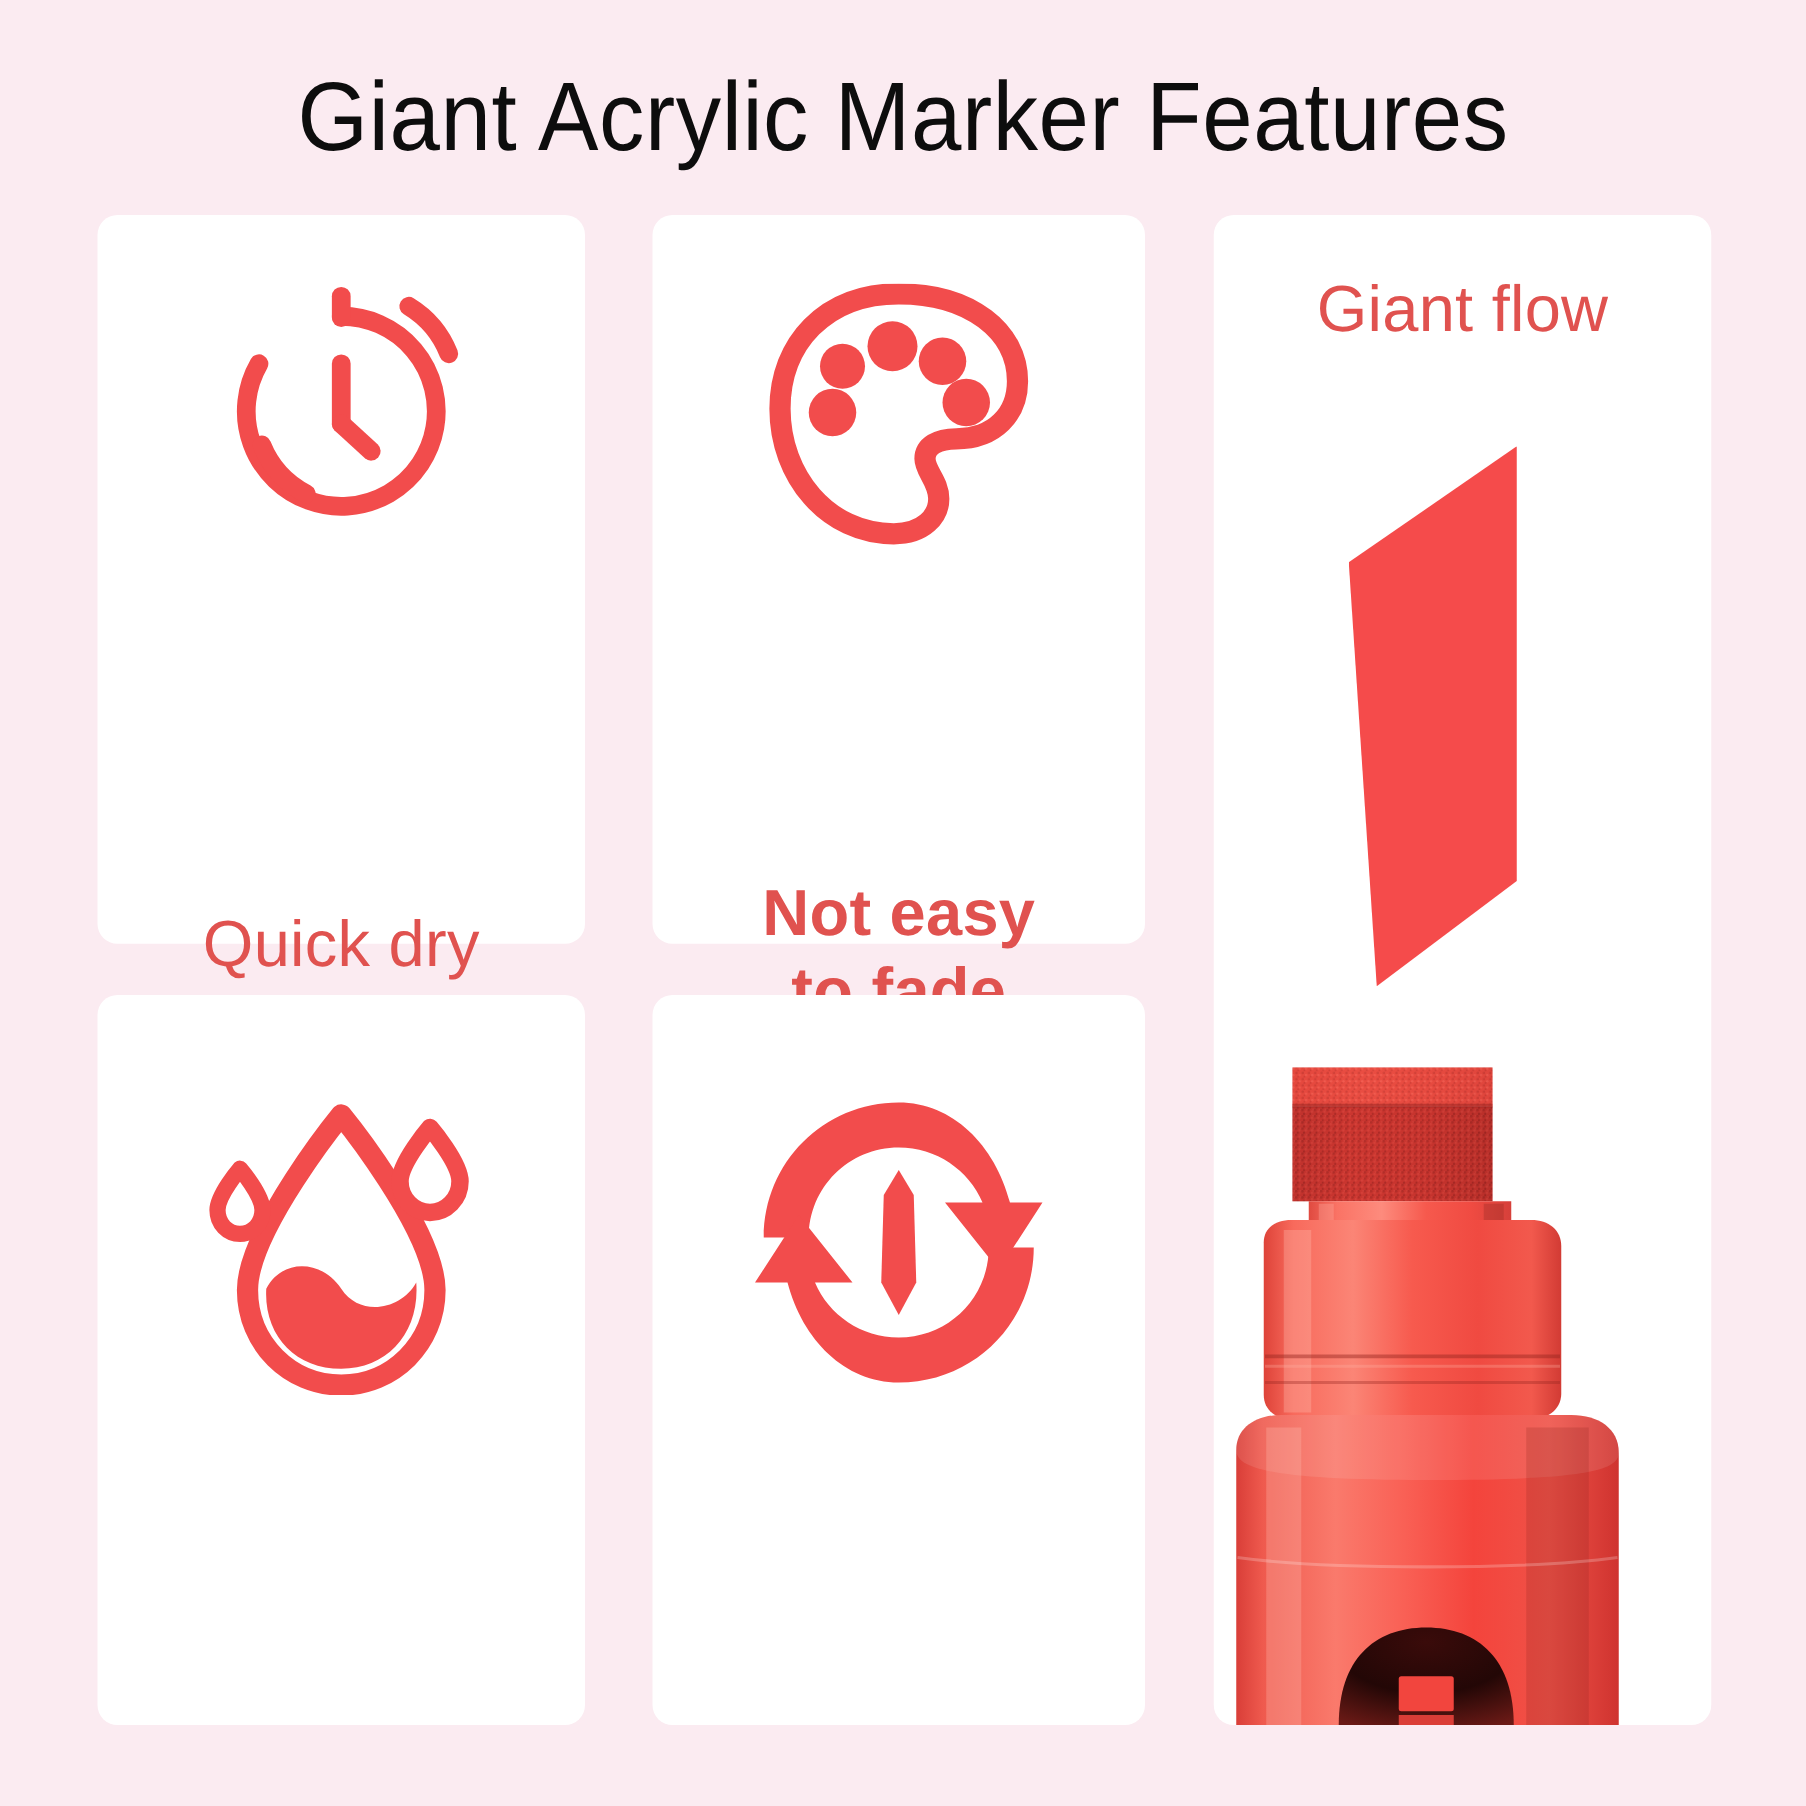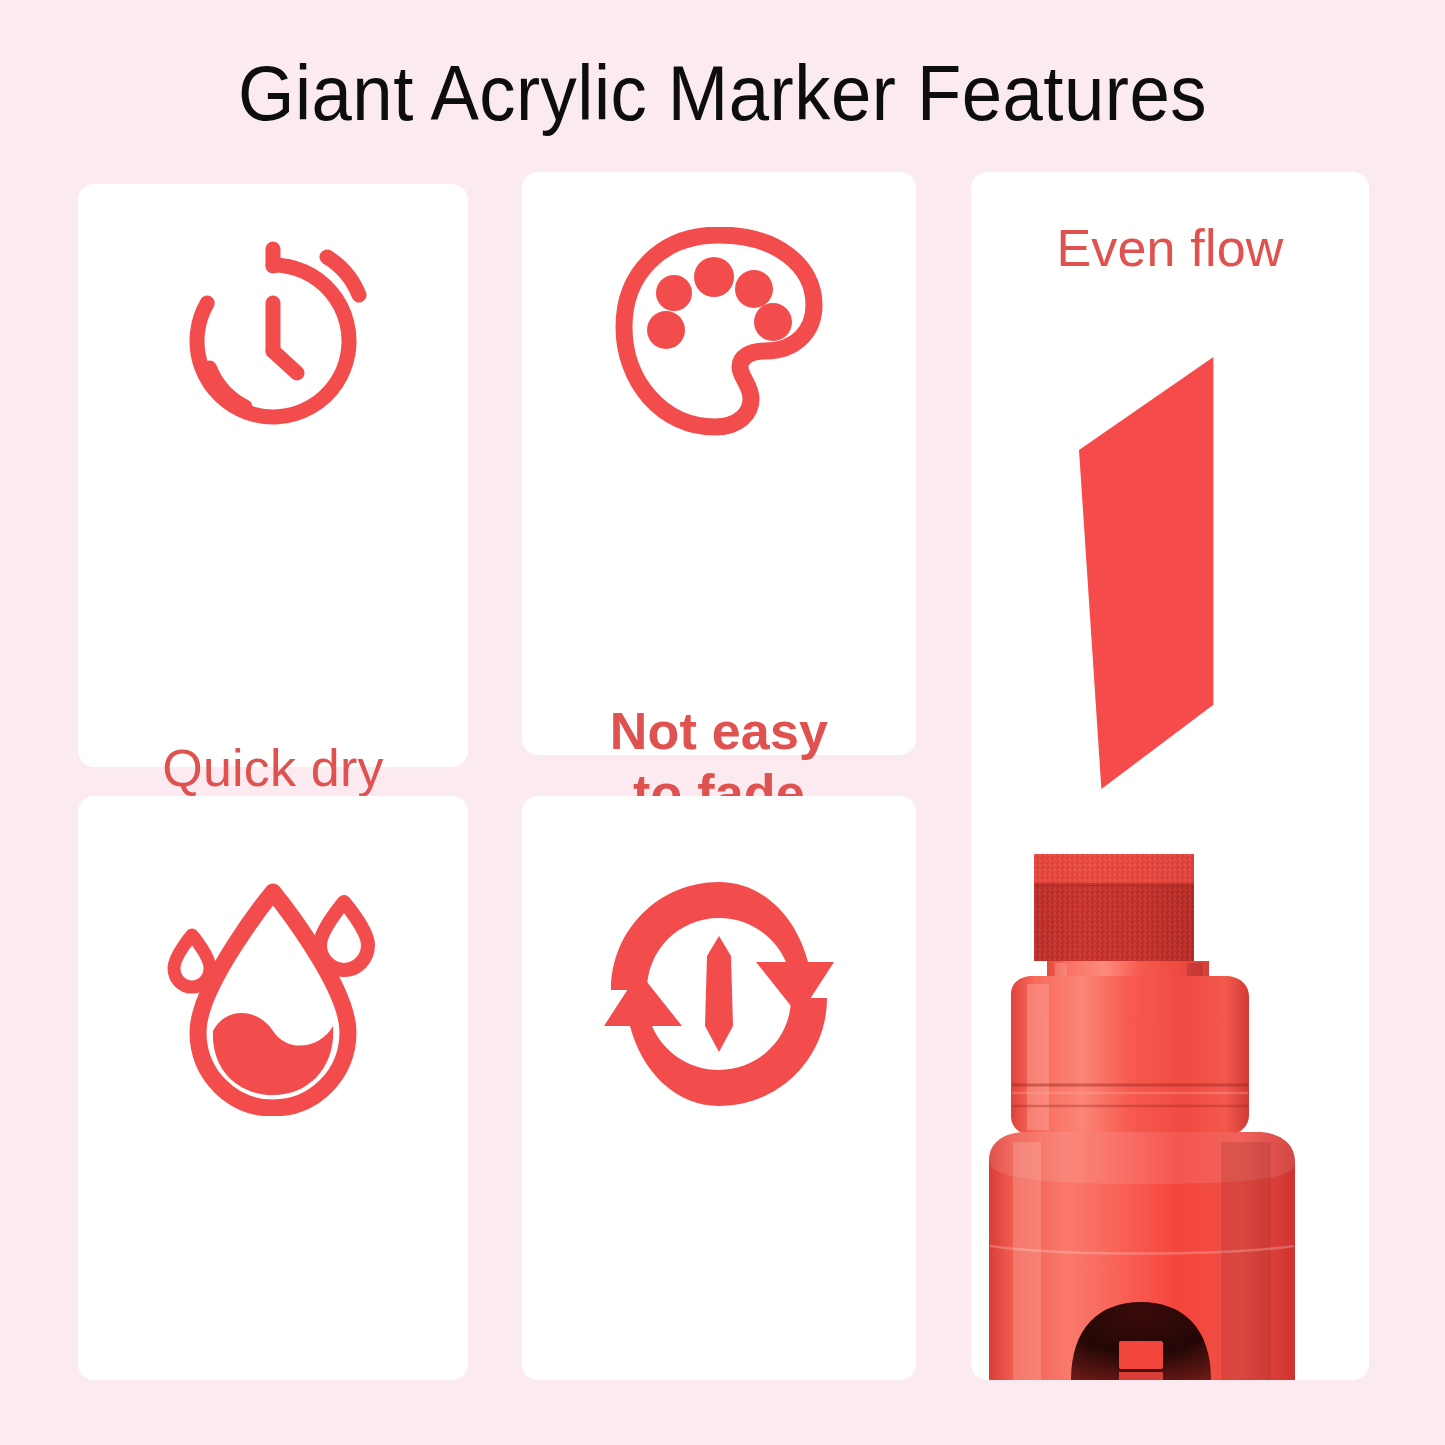--- a/index.html
+++ b/index.html
@@ -35,21 +35,21 @@
     white-space: nowrap;
   }
 
   
   .card {
     position: absolute;
     background: #ffffff;
     border-radius: 16px;
   }
 
-  #card-quick-dry     { left: 78px;  top: 172px;  width: 390px; height: 583px; margin-top: 12px; }
+  #card-quick-dry     { left: 78px;  top: 172px;  width: 390px; height: 583px; }
   #card-not-fade      { left: 522px; top: 172px;  width: 394px; height: 583px; }
   #card-even-flow     { left: 971px; top: 172px;  width: 398px; height: 1208px; overflow: hidden; }
   #card-waterproof    { left: 78px;  top: 796px;  width: 390px; height: 584px; }
   #card-reversible    { left: 522px; top: 796px;  width: 394px; height: 584px; }
 
   
   .card-label {
     position: absolute;
     left: 0;
     width: 100%;
@@ -222,21 +222,21 @@
                  L 105 152
                  L 107 82 Z"></path>
       </g>
     </svg>
   </span>
 
 </div>
 
 <div class="card" id="card-even-flow">
 
-  <div id="label-even-flow">Even flow</div>
+  <div id="label-even-flow">Giant flow</div>
 
   <div id="stroke-swatch"></div>
 
   <svg id="marker-pen" viewBox="0 0 398 538" width="398" height="538" aria-hidden="true">
     <defs>
 
       <linearGradient id="gBarrel" x1="0" y1="0" x2="1" y2="0">
         <stop offset="0%" stop-color="#d93e38"></stop>
         <stop offset="7%" stop-color="#ef5a4e"></stop>
         <stop offset="26%" stop-color="#fa7a6c"></stop>

